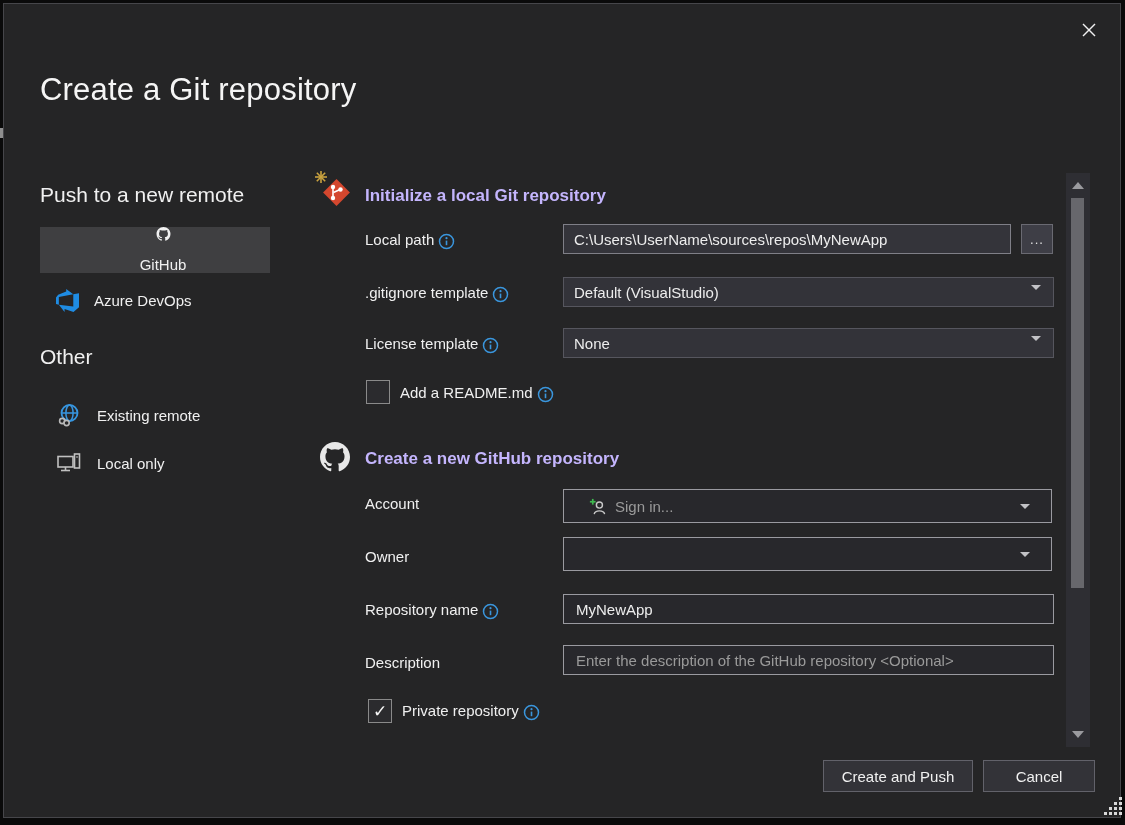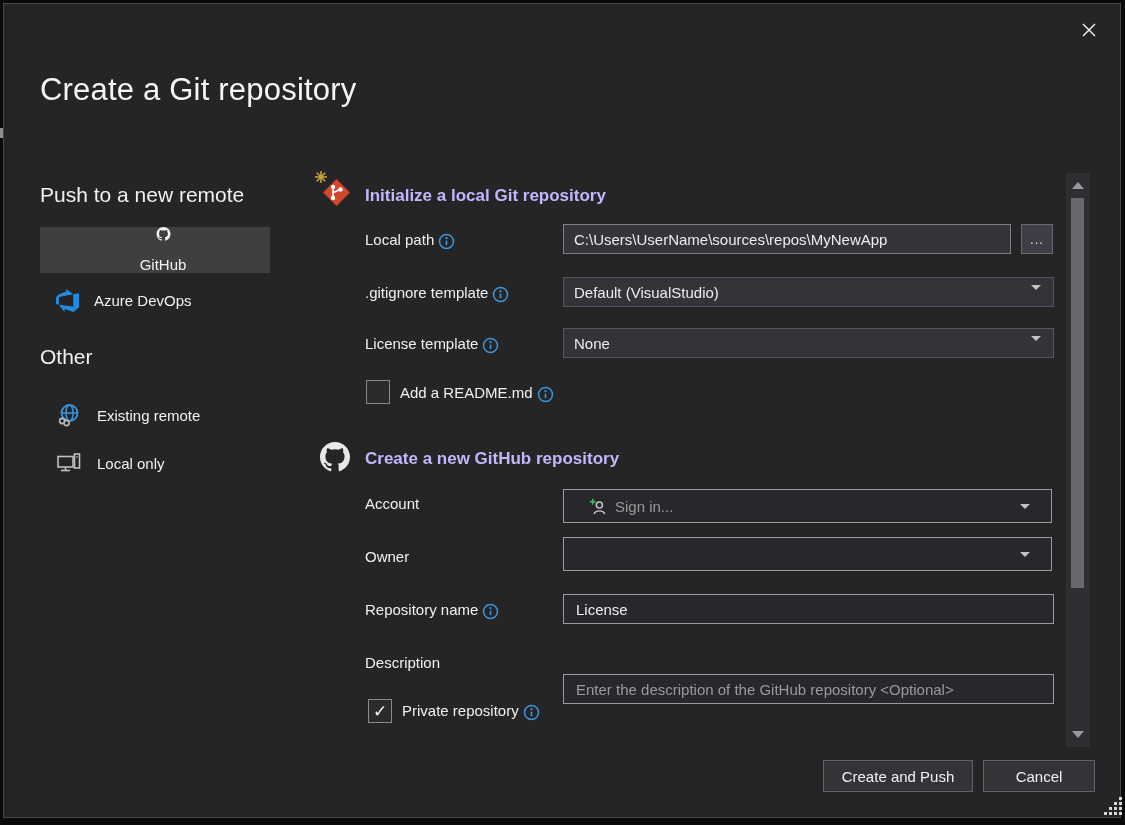--- a/index.html
+++ b/index.html
@@ -201,27 +201,27 @@
 
   <div class="abs f-label" style="left:365px;top:600px;">
     <span>Repository name</span>
     <svg width="17" height="17" viewBox="0 0 17 17">
       <circle cx="8.5" cy="8.5" r="7" fill="none" stroke="#3a96dd" stroke-width="1.5"></circle>
       <circle cx="8.5" cy="5.2" r="1.1" fill="#3a96dd"></circle>
       <line x1="8.5" y1="7.6" x2="8.5" y2="12.2" stroke="#3a96dd" stroke-width="1.6"></line>
     </svg>
   </div>
   <div class="abs field combo" style="left:563px;top:594px;width:491px;height:30px;padding:0 12px;">
-    <span>License</span>
+    <span>MyNewApp</span>
   </div>
 
   <div class="abs f-label" style="left:365px;top:653px;">
     <span>Description</span>
   </div>
-  <div class="abs field combo" style="left:563px;top:645px;width:491px;height:30px;padding:0 12px;margin-top:29px;">
+  <div class="abs field combo" style="left:563px;top:645px;width:491px;height:30px;padding:0 12px;">
     <span class="gray">Enter the description of the GitHub repository &lt;Optional&gt;</span>
   </div>
 
   <div class="abs cb" style="left:368px;top:699px;">
     <span>✓</span>
   </div>
   <div class="abs f-label" style="left:402px;top:701px;">
     <span>Private repository</span>
     <svg width="17" height="17" viewBox="0 0 17 17">
       <circle cx="8.5" cy="8.5" r="7" fill="none" stroke="#3a96dd" stroke-width="1.5"></circle>

